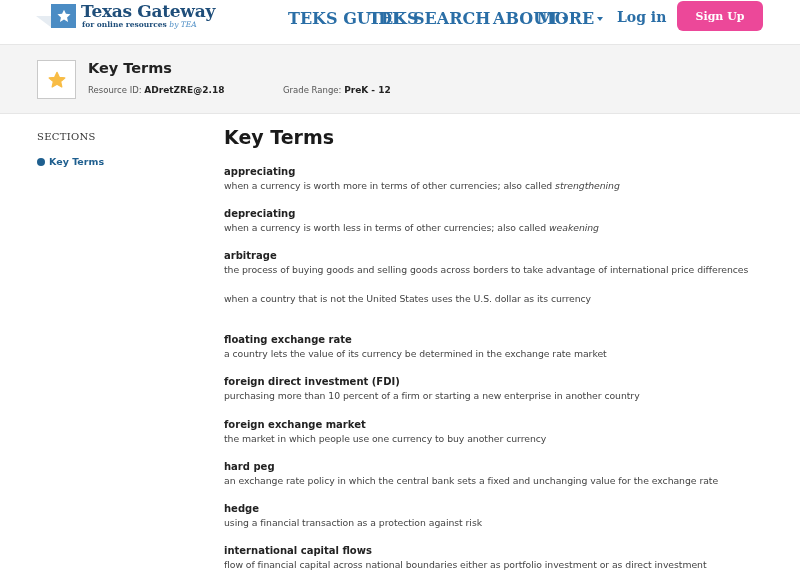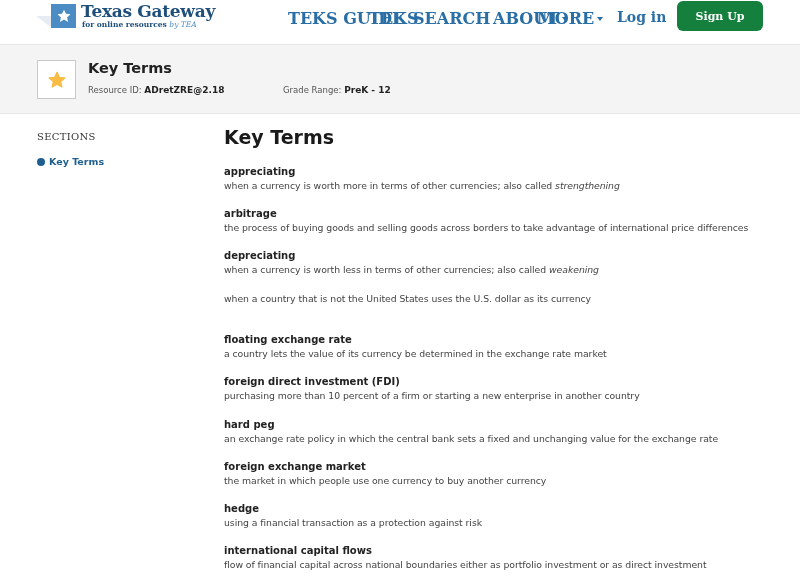--- a/index.html
+++ b/index.html
@@ -19,21 +19,21 @@
     .logo-sub { position: absolute; left: 46px; top: 18px; font-family: "DejaVu Serif", serif; font-weight: bold;
       font-size: 7.5px; color: #1f4e7a; white-space: nowrap; }
     .logo-sub em { color: #4b8cc4; font-weight: normal; font-style: italic; margin-top: 7px; }
     .nav-item { font-family: "DejaVu Serif", serif; font-weight: bold; font-size: 16px; color: #2a6ea6;
       white-space: nowrap; cursor: pointer; position: absolute; top: 0; }
     .nav-item .caret { display: inline-block; width: 0; height: 0; border-left: 3.5px solid transparent;
       border-right: 3.5px solid transparent; border-top: 4px solid #2a6ea6; margin-left: 3px; vertical-align: middle; position: relative; top: -1px; }
 
     .login { position: absolute; left: 617px; top: 9px; font-family: "DejaVu Serif", serif; font-weight: bold;
       font-size: 14px; color: #2a6ea6; cursor: pointer; white-space: nowrap; }
-    .signup { position: absolute; left: 677px; top: 1px; width: 86px; height: 30px; background: #15803d;
+    .signup { position: absolute; left: 677px; top: 1px; width: 86px; height: 30px; background: #ec4899;
       border-radius: 6px; color: #fff; font-family: "DejaVu Serif", serif; font-weight: bold; font-size: 11px;
       display: flex; align-items: center; justify-content: center; cursor: pointer; border: none; }
 
     
     .band { position: absolute; left: 0; top: 44px; width: 800px; height: 70px; background: #f4f4f4;
       border-top: 1px solid #e6e6e6; border-bottom: 1px solid #e6e6e6; }
     .res-icon { position: absolute; left: 37px; top: 15px; width: 39px; height: 39px; background: #fff;
       border: 1px solid #c9c9c9; display: flex; align-items: center; justify-content: center; }
     .res-icon svg { width: 20px; height: 20px; }
     .res-title { position: absolute; left: 88px; top: 15px; font-weight: bold; font-size: 14.5px; color: #222; }
@@ -103,45 +103,45 @@
   <span class="lbl">Key Terms</span>
 </div>
 
 <h1 class="main-title">Key Terms</h1>
 <div class="terms">
   <div class="term">
     <div class="term-name">appreciating</div>
     <div class="term-def"><span>when a currency is worth more in terms of other currencies; also called </span><i>strengthening</i></div>
   </div>
   <div class="term">
+    <div class="term-name">depreciating</div>
+    <div class="term-def"><span>when a currency is worth less in terms of other currencies; also called </span><i>weakening</i></div>
+  </div>
+  <div class="term">
     <div class="term-name">arbitrage</div>
     <div class="term-def"><span>the process of buying goods and selling goods across borders to take advantage of international price differences</span></div>
-  </div>
-  <div class="term">
-    <div class="term-name">depreciating</div>
-    <div class="term-def"><span>when a currency is worth less in terms of other currencies; also called </span><i>weakening</i></div>
   </div>
   <div class="term">
     <div class="term-def"><span>when a country that is not the United States uses the U.S. dollar as its currency</span></div>
   </div>
   <div class="term">
     <div class="term-name">floating exchange rate</div>
     <div class="term-def"><span>a country lets the value of its currency be determined in the exchange rate market</span></div>
   </div>
   <div class="term">
     <div class="term-name">foreign direct investment (FDI)</div>
     <div class="term-def"><span>purchasing more than 10 percent of a firm or starting a new enterprise in another country</span></div>
   </div>
   <div class="term">
+    <div class="term-name">foreign exchange market</div>
+    <div class="term-def"><span>the market in which people use one currency to buy another currency</span></div>
+  </div>
+  <div class="term">
     <div class="term-name">hard peg</div>
     <div class="term-def"><span>an exchange rate policy in which the central bank sets a fixed and unchanging value for the exchange rate</span></div>
-  </div>
-  <div class="term">
-    <div class="term-name">foreign exchange market</div>
-    <div class="term-def"><span>the market in which people use one currency to buy another currency</span></div>
   </div>
   <div class="term">
     <div class="term-name">hedge</div>
     <div class="term-def"><span>using a financial transaction as a protection against risk</span></div>
   </div>
   <div class="term">
     <div class="term-name">international capital flows</div>
     <div class="term-def"><span>flow of financial capital across national boundaries either as portfolio investment or as direct investment</span></div>
   </div>
 </div>

